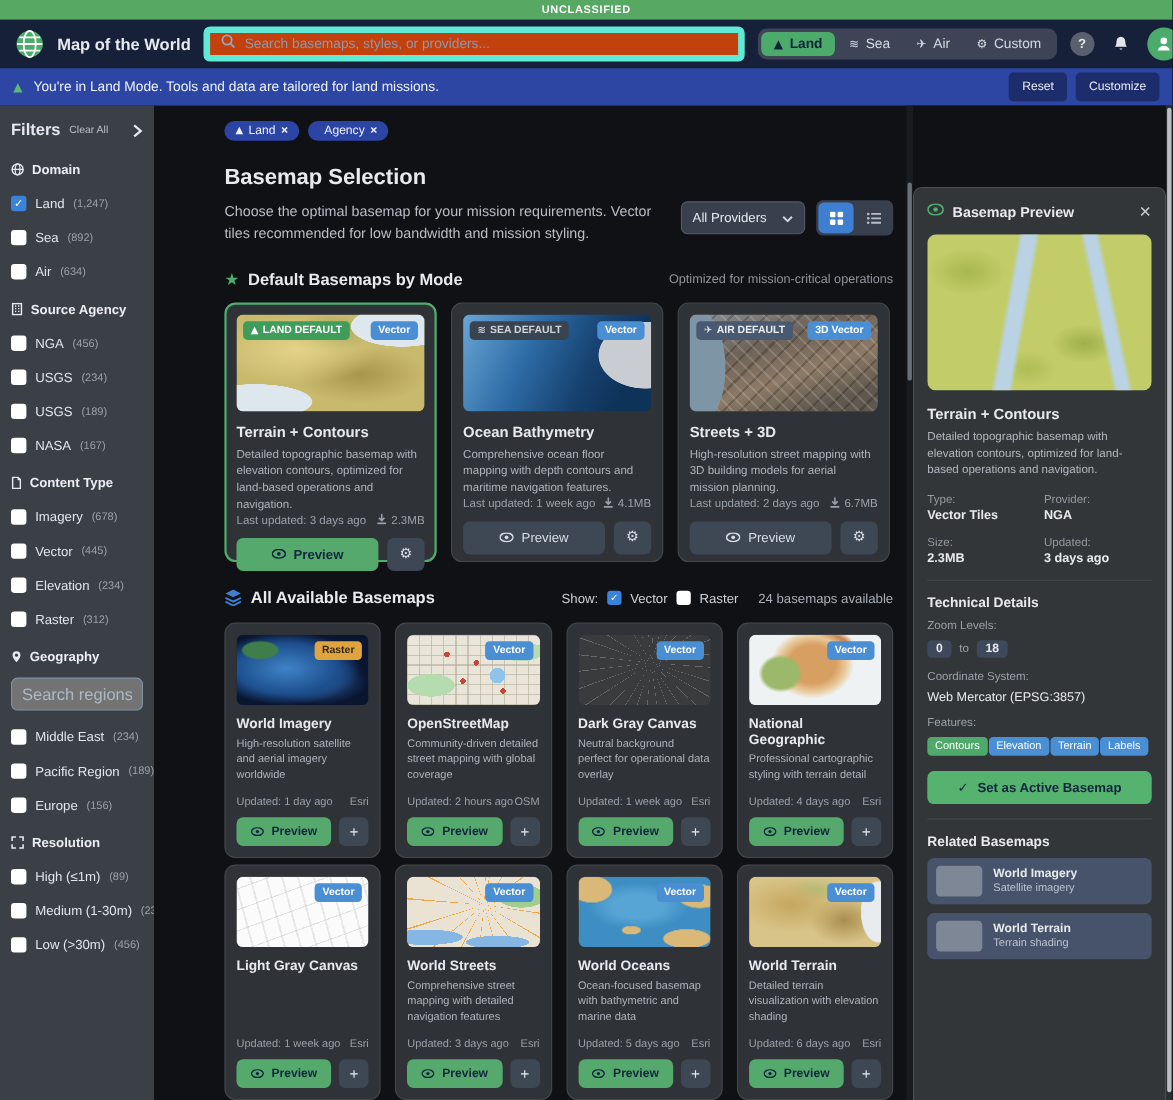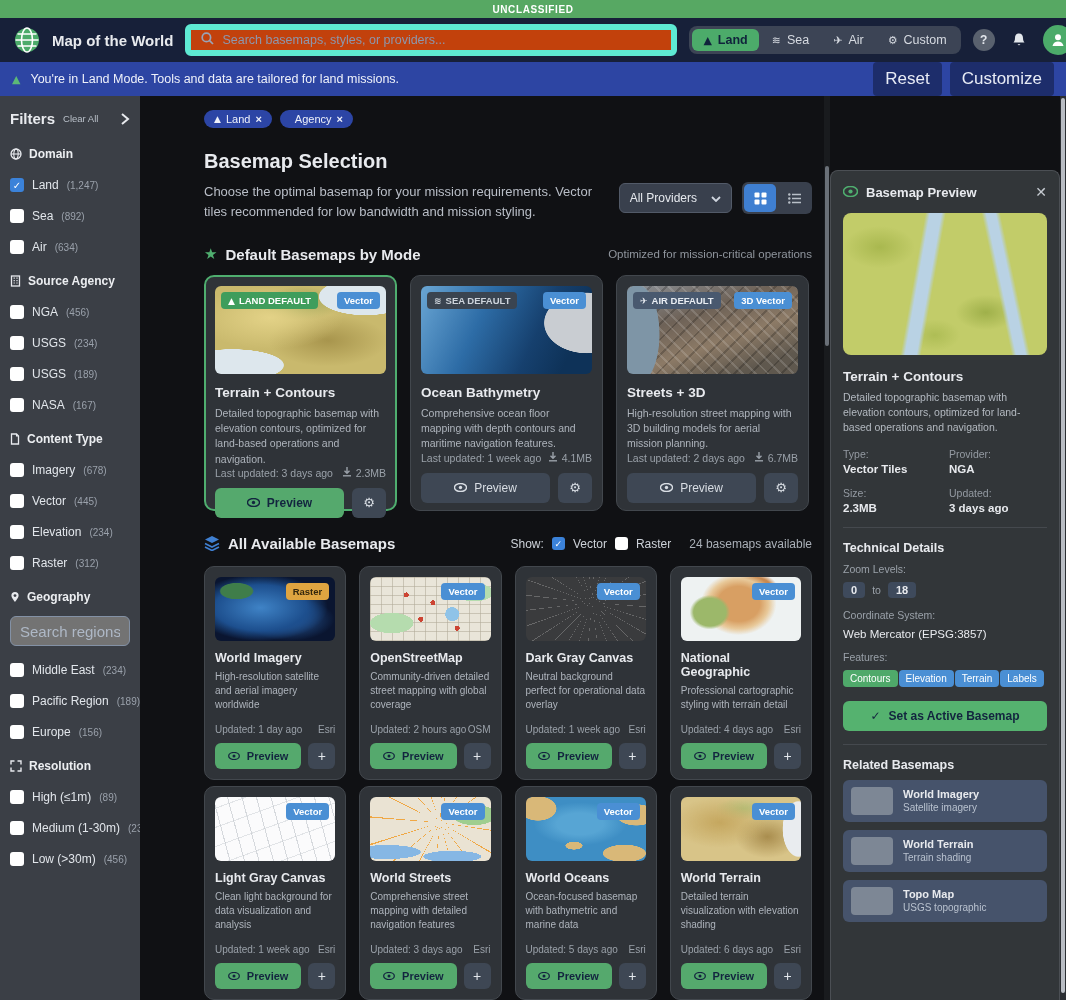--- a/index.html
+++ b/index.html
@@ -27,21 +27,21 @@
   .hdr-icon { width:24px; height:24px; border-radius:50%; display:flex; align-items:center; justify-content:center;
     color:#e3e7ec; flex:none; cursor:pointer; }
   .help-circle { background:#59616e; font-size:12px; font-weight:bold; width:22px; height:22px; }
   .avatar { width:30px; height:30px; background:#4cab6a; }
 
   
   .mode-banner { height:34px; background:#2d45a3; display:flex; align-items:center; gap:10px; padding:0 12px;
     font-size:12.5px; color:#eef1fa; }
   .tri-green { color:#5cb877; font-size:11px; font-family:"DejaVu Sans",sans-serif; }
   .banner-actions { margin-left:auto; display:flex; gap:8px; }
-  .banner-btn { background:rgba(10,16,40,.45); color:#e8ecf6; border:none; border-radius:4px; font-size:17px;
+  .banner-btn { background:rgba(10,16,40,.45); color:#e8ecf6; border:none; border-radius:4px; font-size:11px;
     font-family:inherit; padding:7px 12px; cursor:pointer; }
 
   
   .content-row { display:flex; height:904px; }
 
   
   .sidebar { width:140px; flex:none; background:#3b3f46; padding:14px 10px; overflow:hidden; }
   .sb-head { display:flex; align-items:center; gap:8px; }
   .sb-title { font-size:15px; font-weight:bold; }
   .sb-clear { font-size:9.5px; color:#b9c0c9; cursor:pointer; }
@@ -764,21 +764,20 @@
               <span>+</span>
             </button>
           </div>
         </div>
 
         <div class="g-card">
           <div class="thumb g-thumb light-gray">
             <span class="badge type vector">Vector</span>
           </div>
           <div class="g-title">Light Gray Canvas</div>
-          <div class="g-desc">Clean light background for data visualization and analysis</div>
           <div class="g-meta">
             <span>Updated: 1 week ago</span>
             <span class="prov">Esri</span>
           </div>
           <div class="g-actions">
             <button class="btn preview sm green">
               <svg width="12" height="8" viewBox="0 0 13 9">
                 <ellipse cx="6.5" cy="4.5" rx="6" ry="4" fill="none" stroke="#13253f" stroke-width="1.4"></ellipse>
                 <circle cx="6.5" cy="4.5" r="1.7" fill="#13253f"></circle>
               </svg>
@@ -941,27 +940,20 @@
         </div>
 
         <div class="rel-item">
           <span class="rel-thumb"></span>
           <span>
             <div class="rel-name">World Terrain</div>
             <div class="rel-sub">Terrain shading</div>
           </span>
         </div>
 
-        <div class="rel-item">
-          <span class="rel-thumb"></span>
-          <span>
-            <div class="rel-name">Topo Map</div>
-            <div class="rel-sub">USGS topographic</div>
-          </span>
-        </div>
 
     </div>
   </div>
 
   <div class="right-scroll">
       <div class="thumb-bar"></div>
     </div>
 </div>
 
 </body></html>

